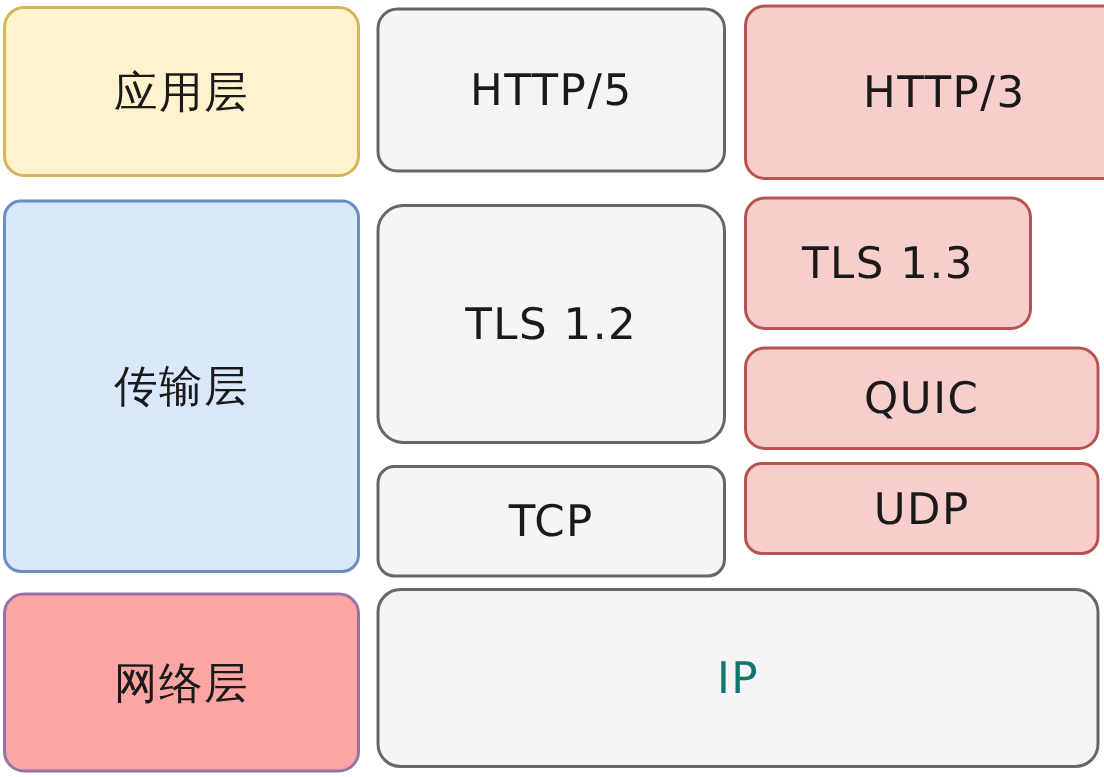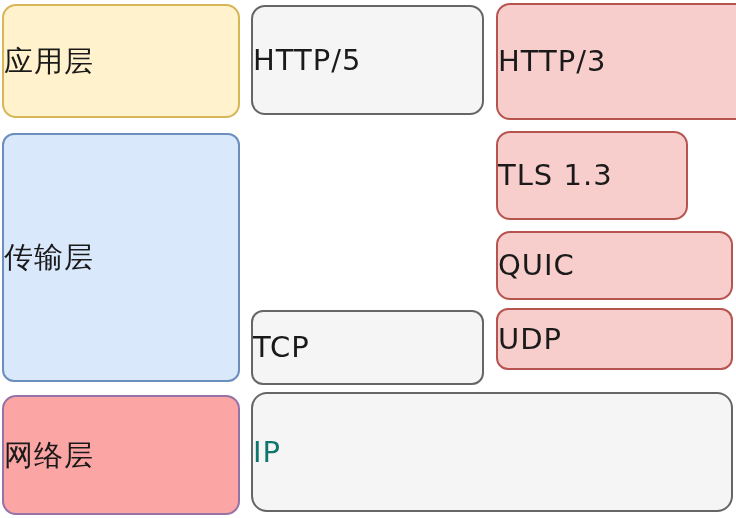--- a/index.html
+++ b/index.html
@@ -15,21 +15,21 @@
     font-family: "DejaVu Sans", sans-serif;
     overflow: hidden;
   }
   .node {
     position: absolute;
     box-sizing: border-box;
     border: 2px solid #666666;
     background: #f5f5f5;
     display: flex;
     align-items: center;
-    justify-content: flex-start;
+    justify-content: center;
     text-align: center;
   }
   .node .label {
     font-size: 29px;
     line-height: 1.2;
     color: #1a1a1a;
     letter-spacing: 1px;
     white-space: nowrap;
   }
 </style>
@@ -47,20 +47,23 @@
   </div>
 
   <div class="node" style="left: 496px; top: 3px; width: 267px; height: 117px; border-radius: 14px; background: rgb(248, 206, 204); border-color: rgb(184, 84, 80);">
     <span class="label" style="color: rgb(26, 26, 26);">HTTP/3</span>
   </div>
 
   <div class="node" style="left: 2px; top: 133px; width: 238px; height: 249px; border-radius: 12px; background: rgb(218, 232, 252); border-color: rgb(108, 142, 191);">
     <span class="label" style="color: rgb(26, 26, 26);">传输层</span>
   </div>
 
+  <div class="node" style="left: 251px; top: 136px; width: 233px; height: 160px; border-radius: 18px; background: rgb(245, 245, 245); border-color: rgb(102, 102, 102);">
+    <span class="label" style="color: rgb(26, 26, 26);">TLS 1.2</span>
+  </div>
 
   <div class="node" style="left: 496px; top: 131px; width: 192px; height: 89px; border-radius: 14px; background: rgb(248, 206, 204); border-color: rgb(184, 84, 80);">
     <span class="label" style="color: rgb(26, 26, 26);">TLS 1.3</span>
   </div>
 
   <div class="node" style="left: 496px; top: 231px; width: 237px; height: 69px; border-radius: 14px; background: rgb(248, 206, 204); border-color: rgb(184, 84, 80);">
     <span class="label" style="color: rgb(26, 26, 26);">QUIC</span>
   </div>
 
   <div class="node" style="left: 251px; top: 310px; width: 233px; height: 75px; border-radius: 12px; background: rgb(245, 245, 245); border-color: rgb(102, 102, 102);">

